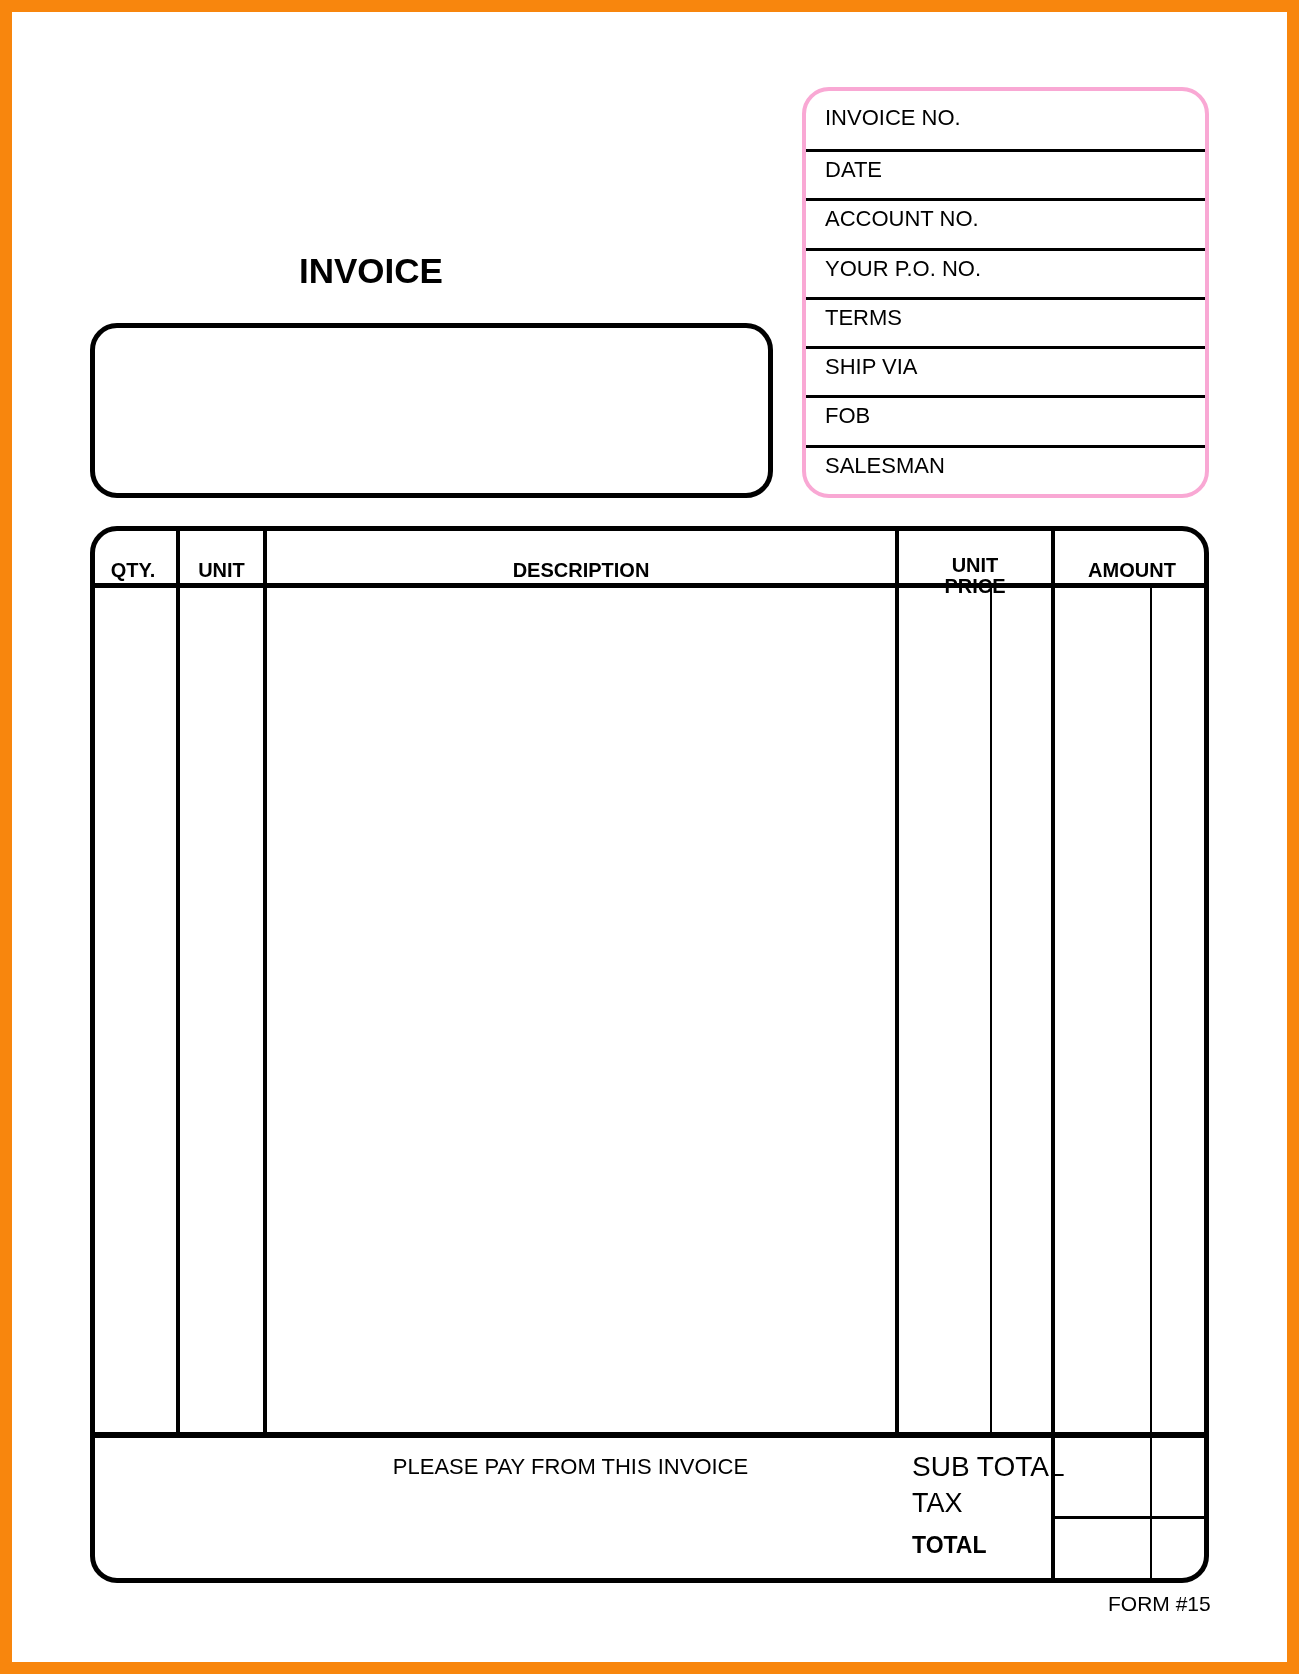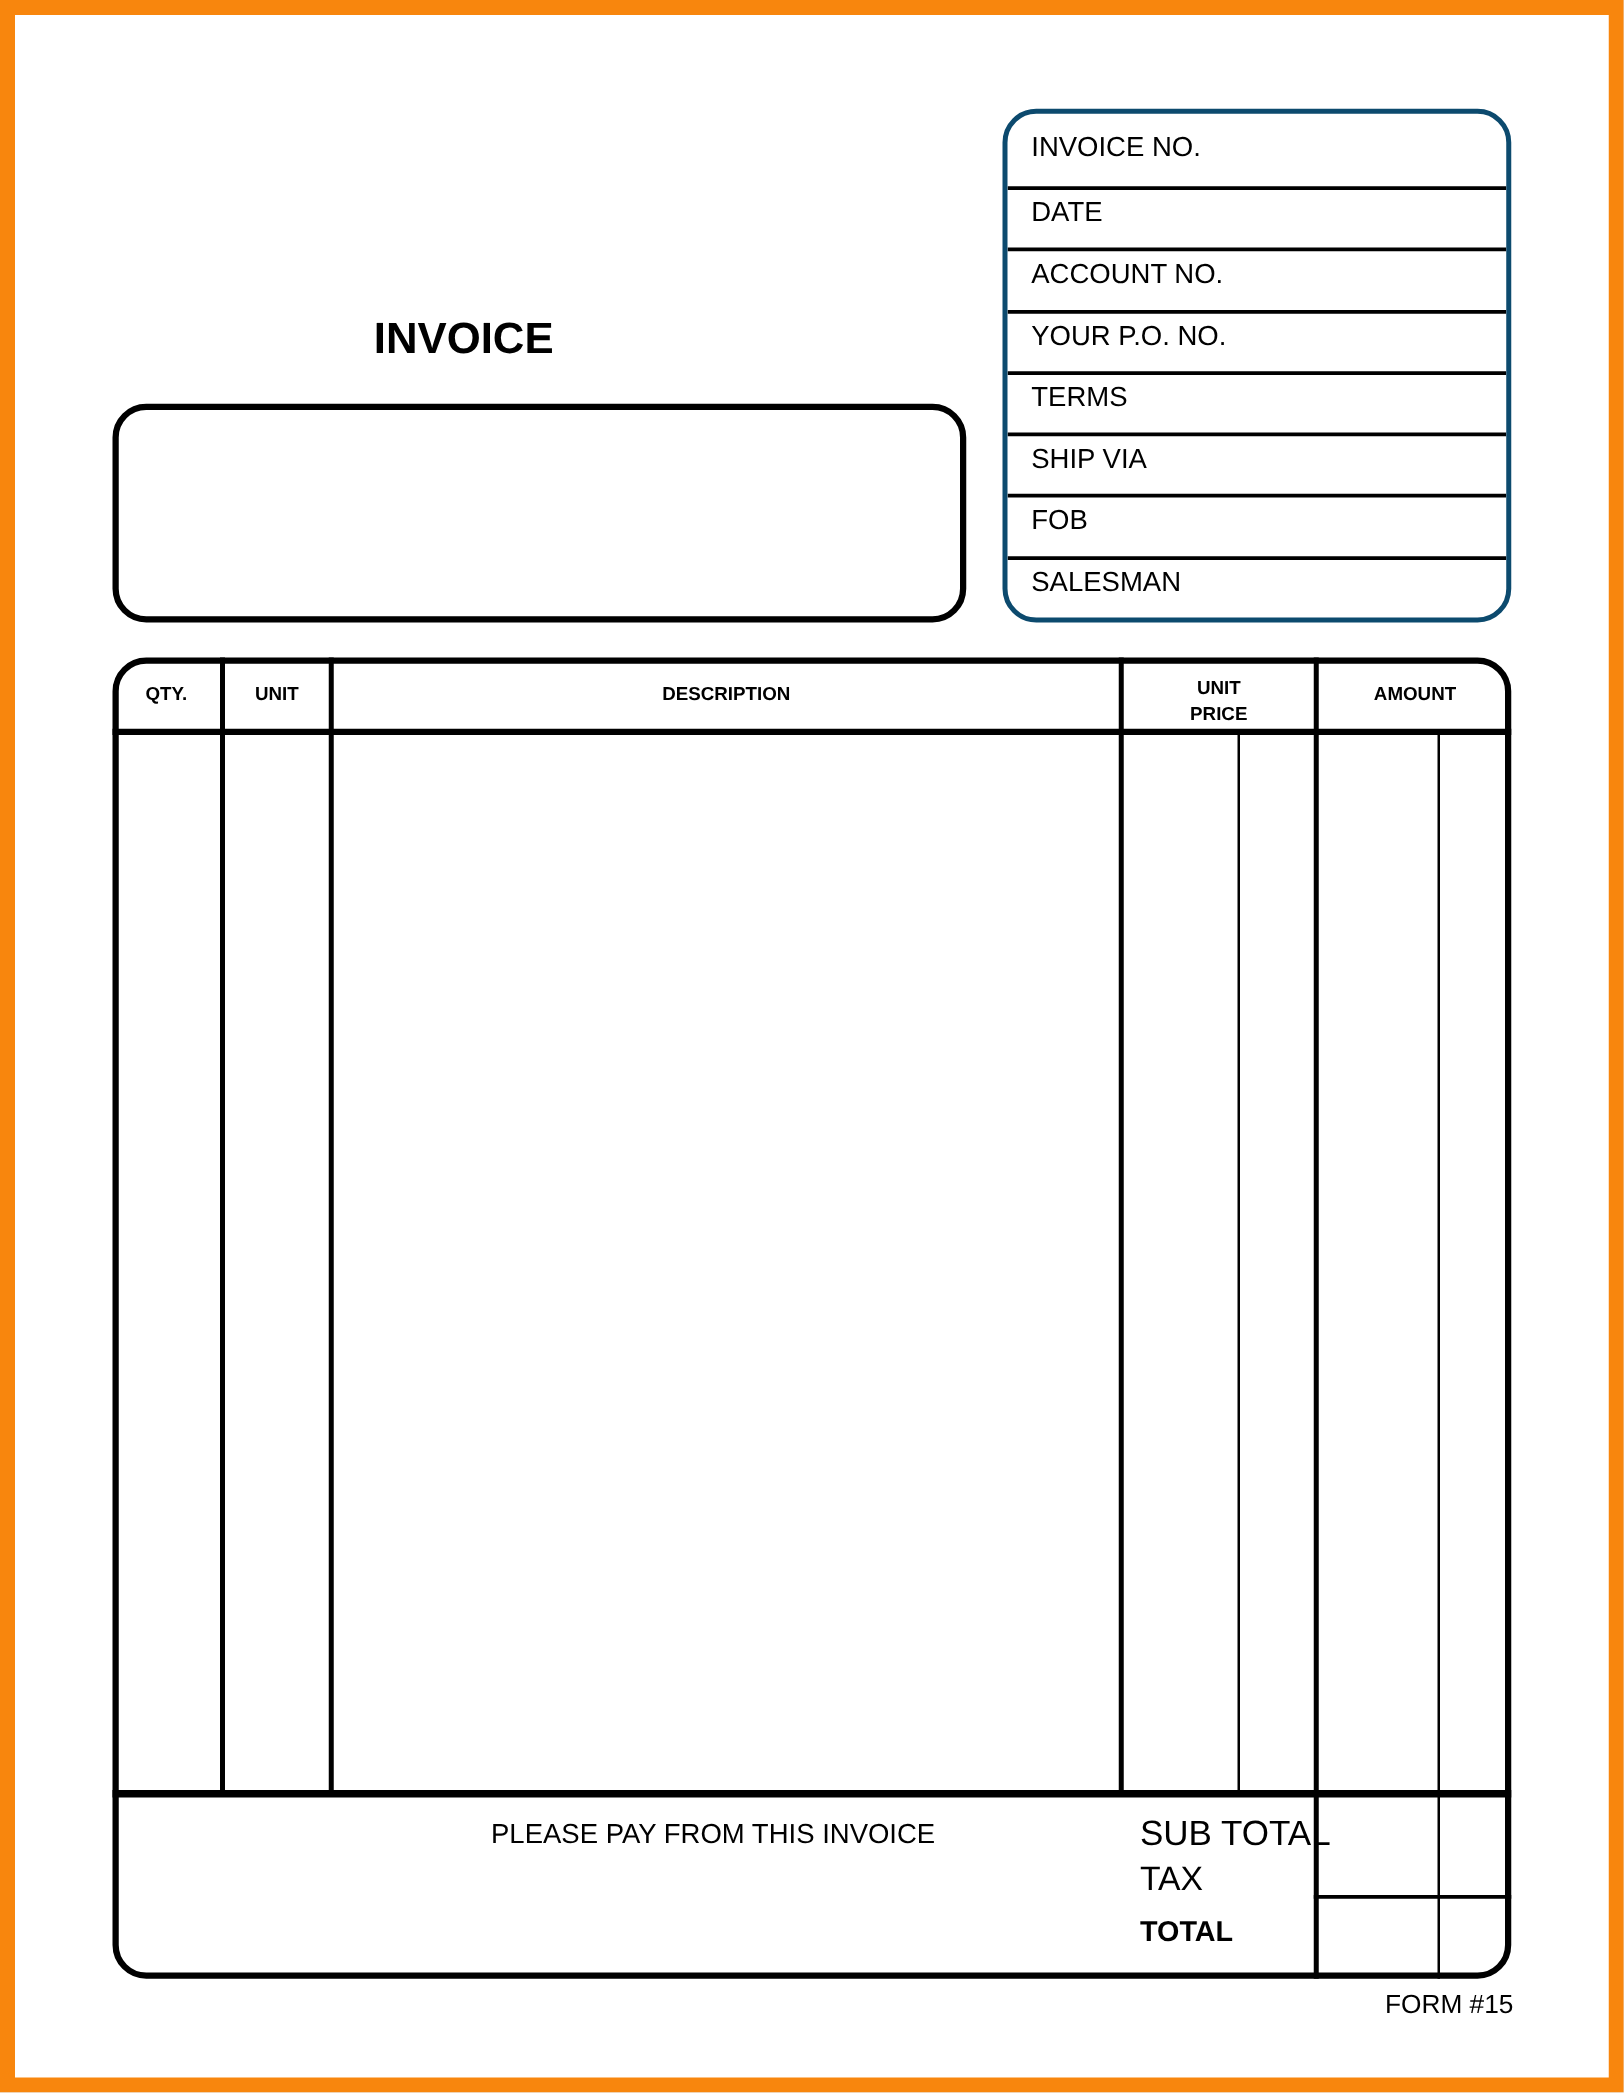--- a/index.html
+++ b/index.html
@@ -39,21 +39,21 @@
     border: 5px solid #000;
     border-radius: 27px;
     background: transparent;
   }
 
   
   .infobox {
     position: absolute;
     left: 790px; top: 75px;          
     width: 407px; height: 411px;
-    border: 4px solid #0c4a6e;
+    border: 4px solid #f9a8d4;
     border-radius: 27px;
     display: flex;
     flex-direction: column;
     overflow: hidden;
   }
   .inforow { flex: 1 1 auto; position: relative; }
   .inforow.first { flex: 0 0 58px; }
   .inforow + .inforow { border-top: 3px solid #000; }
   .infolabel {
     position: absolute;
@@ -84,23 +84,23 @@
   .v-desc  { left: 805px; top: 0; height: 909px; }
   .v-amt   { left: 961px; top: 0; height: 1057px; }
   .v-cent1 { left: 900px; top: 59px; height: 850px; }
   .v-cent2 { left: 1060px; top: 59px; height: 998px; }
 
   .h-header { top: 57px; height: 5px; }
   .h-items  { top: 906px; height: 6px; }
   .h-total  { top: 990px; height: 3px; left: 961px; right: 0; }
 
   .hcell {
-    position: absolute; top: 0; height: 58px;
+    position: absolute; top: 15px; height: 58px;
     display: flex; align-items: center; justify-content: center;
-    font-weight: bold; font-size: 15px; text-align: center;
+    font-weight: bold; font-size: 20px; text-align: center;
   }
   .hcell.qty  { left: 0;    width: 86px;  }
   .hcell.unit { left: 90px; width: 83px;  }
   .hcell.desc { left: 177px; width: 628px; }
   .hcell.price { left: 809px; width: 152px; align-items: flex-start; padding-top: 14px; }
   .hcell.price span { display: inline-block; max-width: 80px; line-height: 21px; }
   .hcell.amount { left: 965px; width: 154px; }
 
   .items-area {
     position: absolute;

